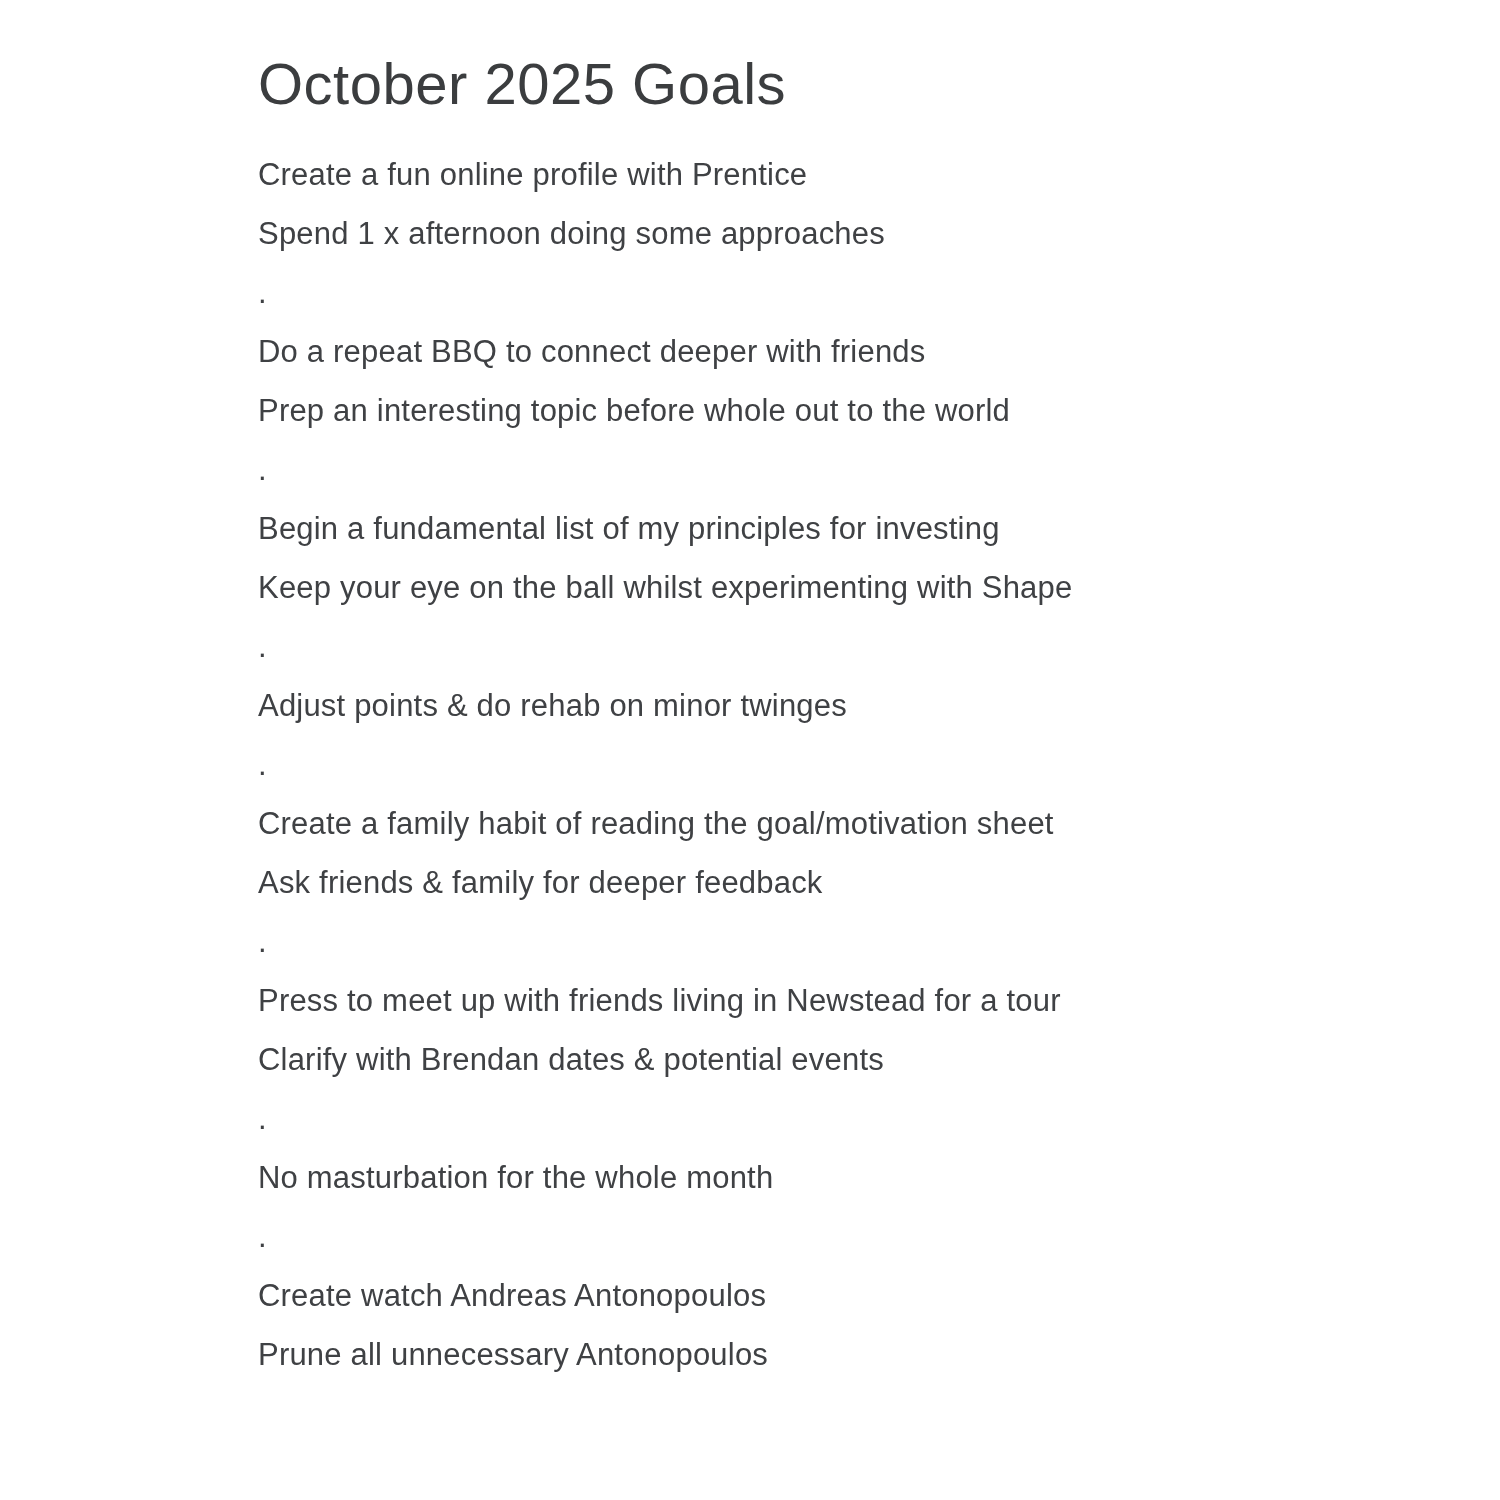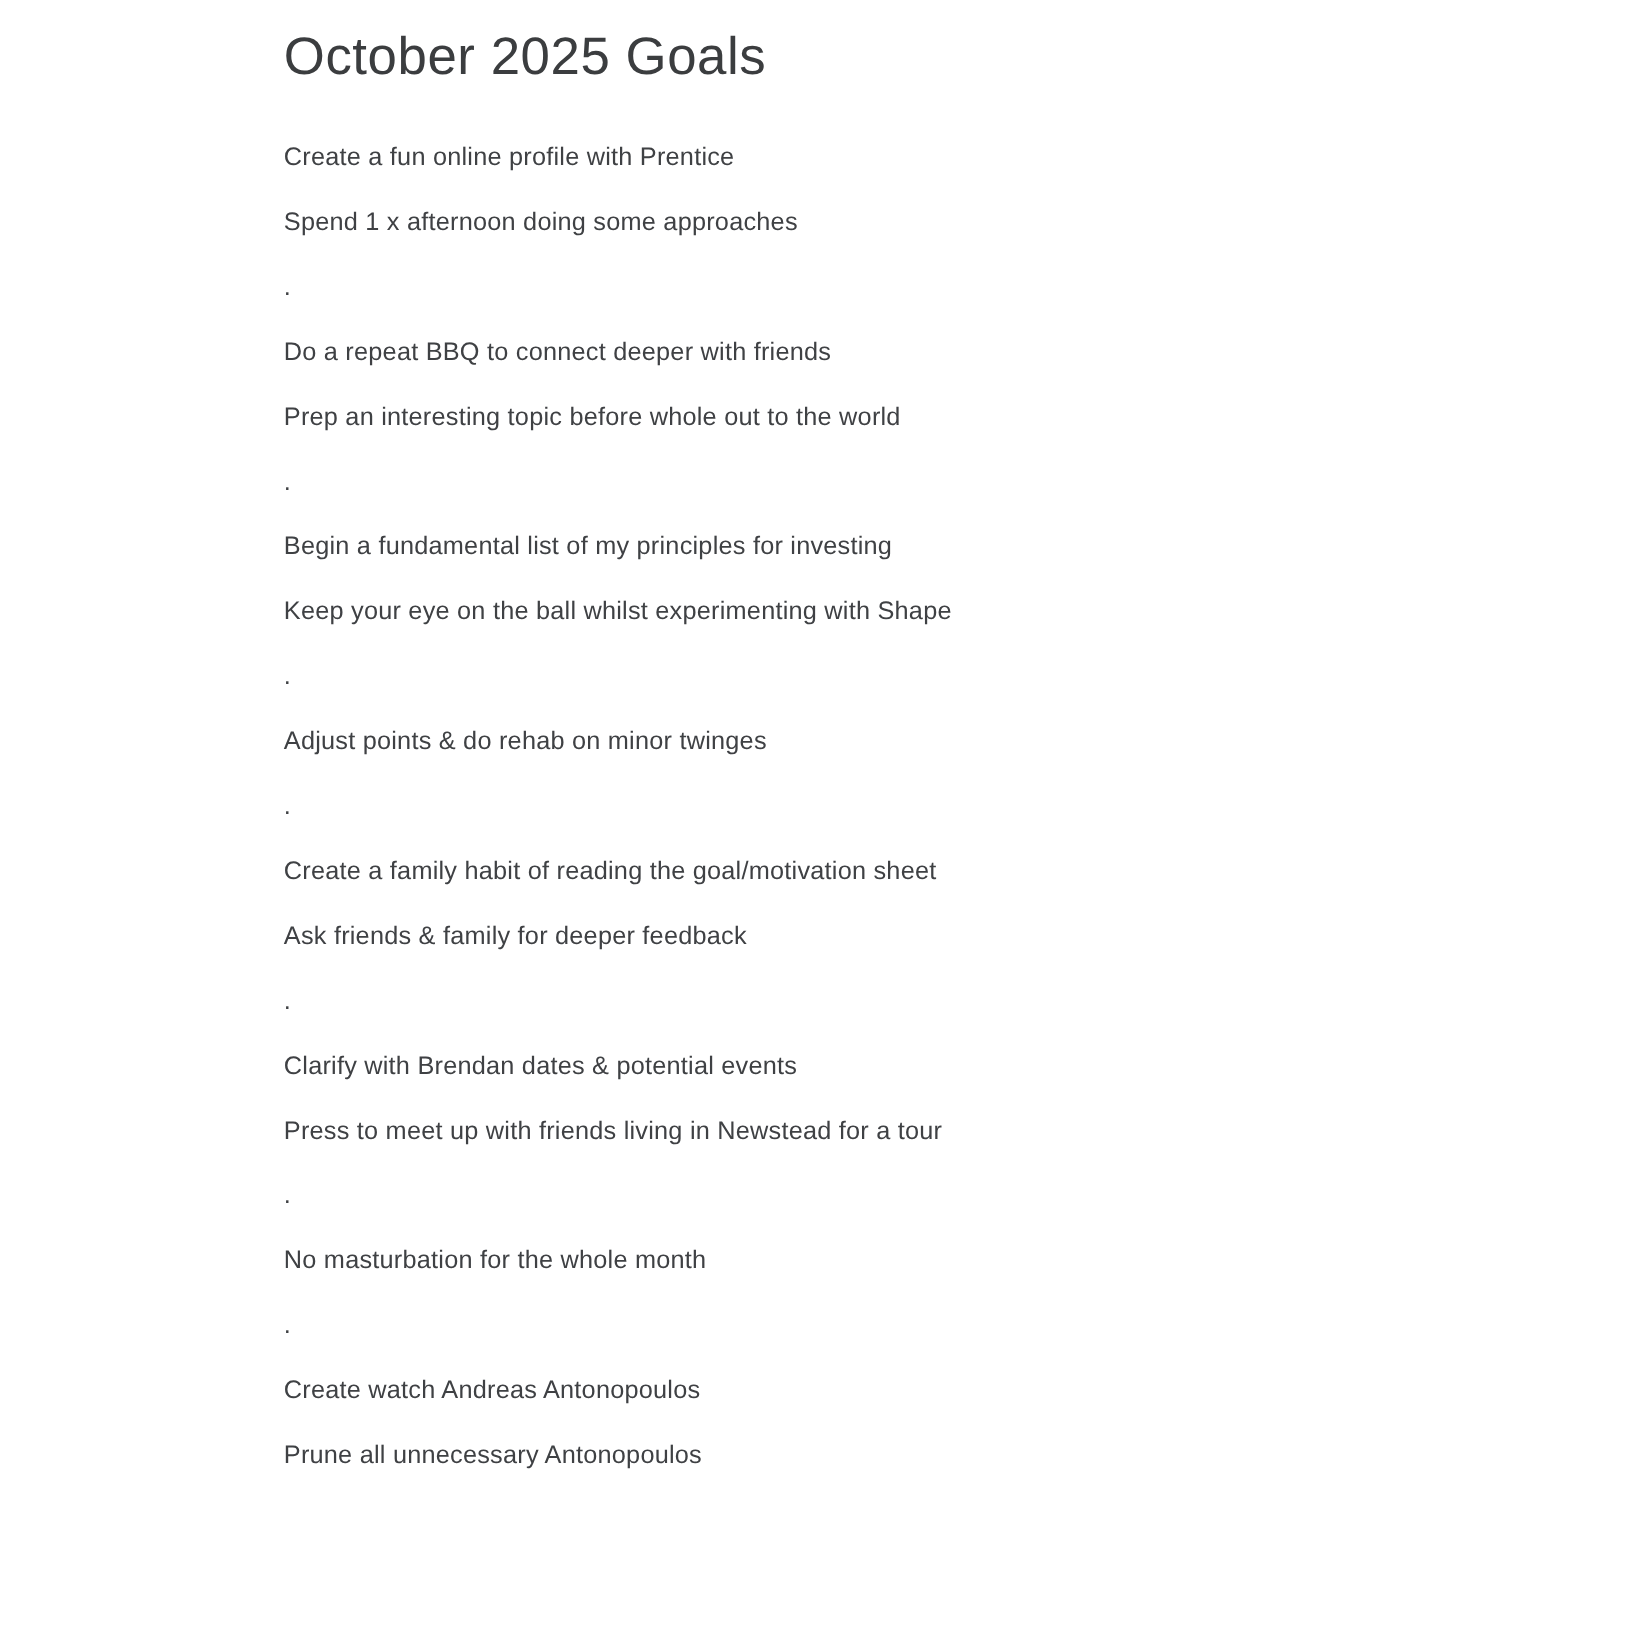--- a/index.html
+++ b/index.html
@@ -11,33 +11,34 @@
     overflow: hidden;
   }
   .page {
     position: relative;
     width: 1500px;
     height: 1500px;
     background: #ffffff;
     padding: 22px 60px 0 258px;
   }
   .doc-title {
-    font-size: 48px;
+    font-size: 58px;
     font-weight: 400;
     color: #3b3d3f;
     line-height: 60px;
     letter-spacing: 0.5px;
     margin-bottom: 31px;
     white-space: nowrap;
+    margin-top: 32px;
   }
   .goals-list {
     color: #3f4144;
   }
   .goal-line {
-    font-size: 23px;
+    font-size: 31px;
     font-weight: 400;
     line-height: 59px;
     color: #3f4144;
     white-space: nowrap;
     letter-spacing: 0.2px;
   }
 </style>
 </head>
 <body>
 
@@ -51,21 +52,21 @@
       <div class="goal-line">Prep an interesting topic before whole out to the world</div>
       <div class="goal-line">.</div>
       <div class="goal-line">Begin a fundamental list of my principles for investing</div>
       <div class="goal-line">Keep your eye on the ball whilst experimenting with Shape</div>
       <div class="goal-line">.</div>
       <div class="goal-line">Adjust points &amp; do rehab on minor twinges</div>
       <div class="goal-line">.</div>
       <div class="goal-line">Create a family habit of reading the goal/motivation sheet</div>
       <div class="goal-line">Ask friends &amp; family for deeper feedback</div>
       <div class="goal-line">.</div>
+      <div class="goal-line">Press to meet up with friends living in Newstead for a tour</div>
       <div class="goal-line">Clarify with Brendan dates &amp; potential events</div>
-      <div class="goal-line">Press to meet up with friends living in Newstead for a tour</div>
       <div class="goal-line">.</div>
       <div class="goal-line">No masturbation for the whole month</div>
       <div class="goal-line">.</div>
       <div class="goal-line">Create watch Andreas Antonopoulos</div>
       <div class="goal-line">Prune all unnecessary Antonopoulos</div>
     </div>
 </div>
 
 </body></html>

